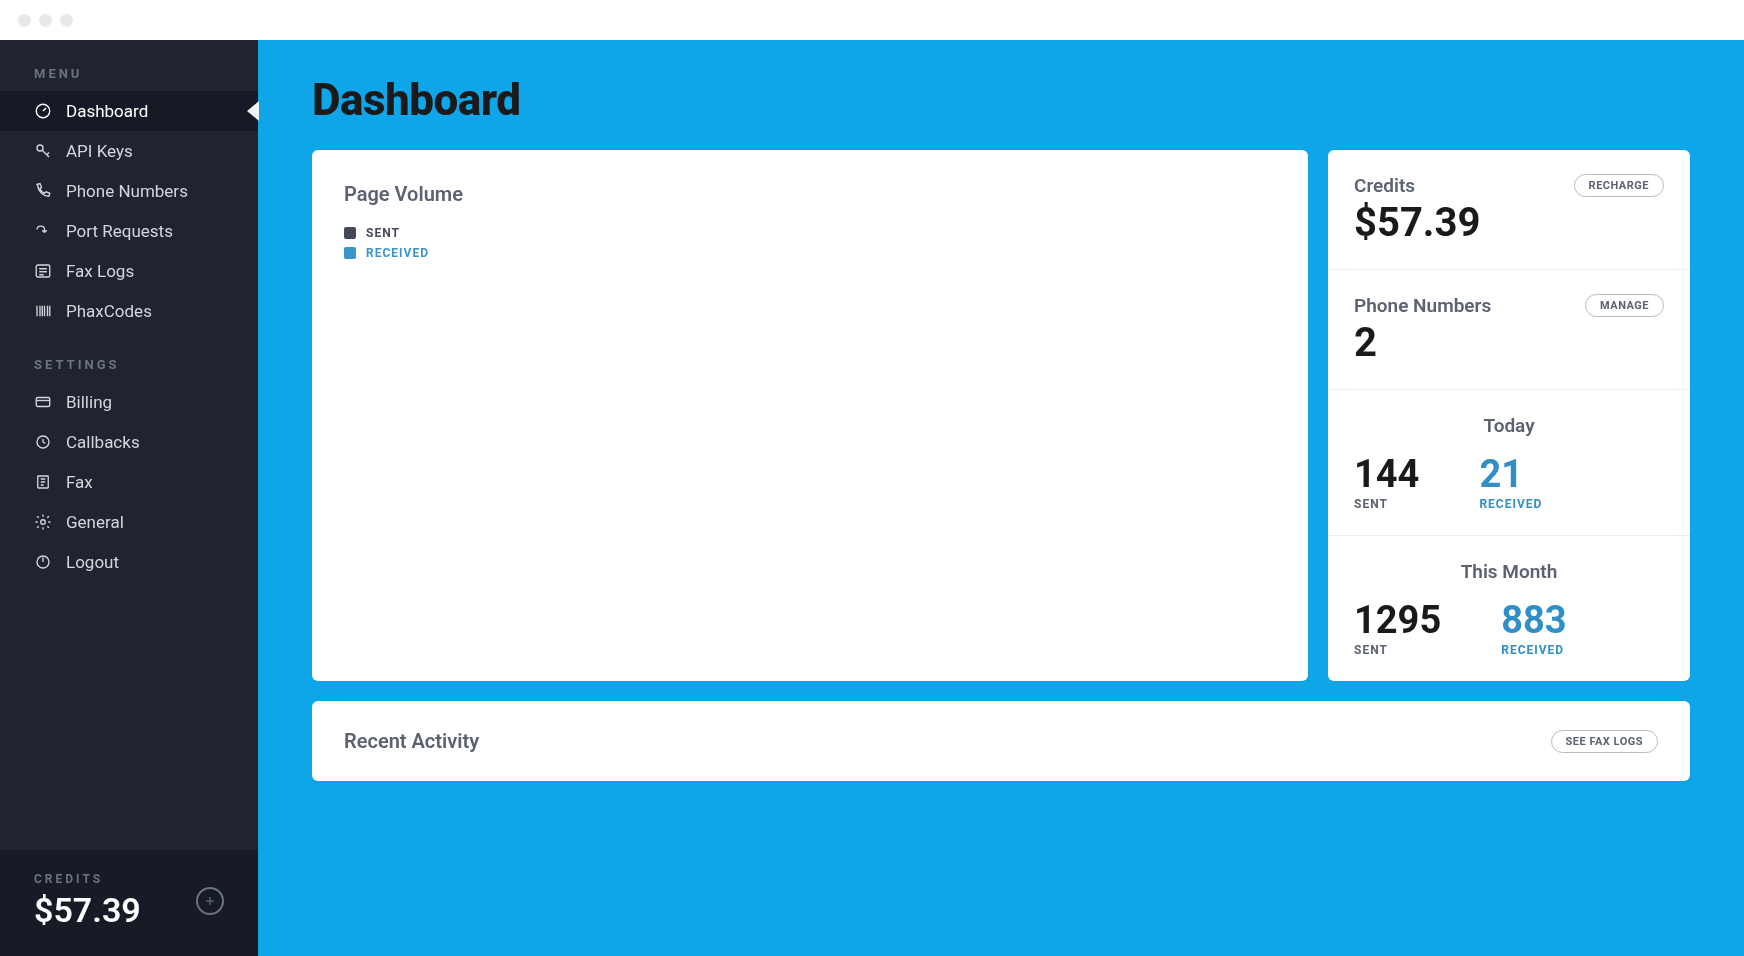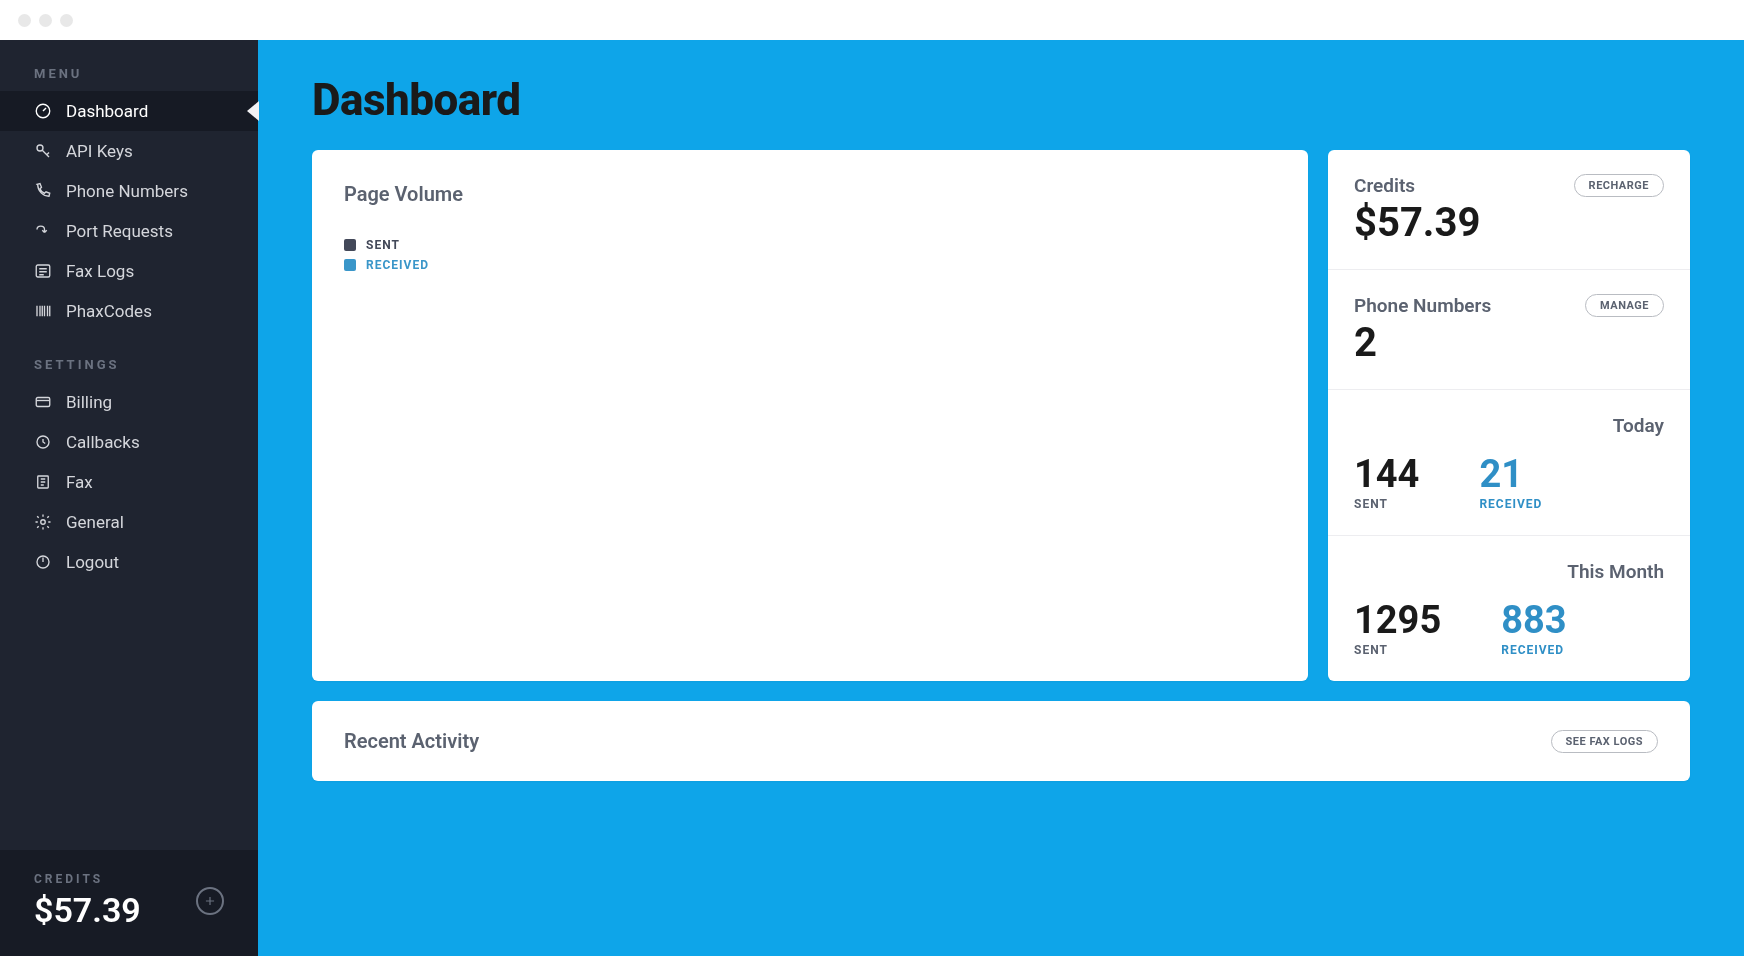--- a/index.html
+++ b/index.html
@@ -125,21 +125,21 @@
 }
 
 .chart-card {
   flex: 1;
   padding: 32px;
 }
 .chart-title {
   font-size: 20px;
   color: #5b6270;
   font-weight: 600;
-  margin-bottom: 32px;
+  margin-bottom: 20px;
 }
 .legend { margin-bottom: 8px; }
 .legend-item { display: flex; align-items: center; gap: 10px; font-size: 12px; font-weight: 700; letter-spacing: 1px; margin-bottom: 6px; }
 .legend-swatch { width: 12px; height: 12px; border-radius: 2px; }
 .legend-sent .legend-swatch { background: #434959; }
 .legend-sent { color: #434959; }
 .legend-received .legend-swatch { background: #3a96c9; }
 .legend-received { color: #3a96c9; }
 
 .chart-area { position: relative; height: 360px; margin-top: 10px; }
@@ -183,21 +183,21 @@
   background: #fff;
   cursor: pointer;
 }
 .stat-pair { display: flex; gap: 60px; width: 100%; }
 .stat-pair-item .big { font-size: 38px; font-weight: 700; line-height: 1; }
 .stat-pair-item .sub { font-size: 12px; font-weight: 700; letter-spacing: 1px; margin-top: 4px; }
 .sent-col { color: #1a1a1a; }
 .sent-col .sub { color: #5b6270; }
 .recv-col { color: #2f8fc6; }
 .recv-col .sub { color: #2f8fc6; }
-.stat-block.col { flex-direction: column; align-items: flex-end; }
+.stat-block.col { flex-direction: column; align-items: center; }
 
 .activity-card {
   margin-top: 20px;
   padding: 28px 32px;
   display: flex;
   justify-content: space-between;
   align-items: center;
   gap: 24px;
 }
 .activity-title { font-size: 20px; color: #5b6270; font-weight: 600; }

